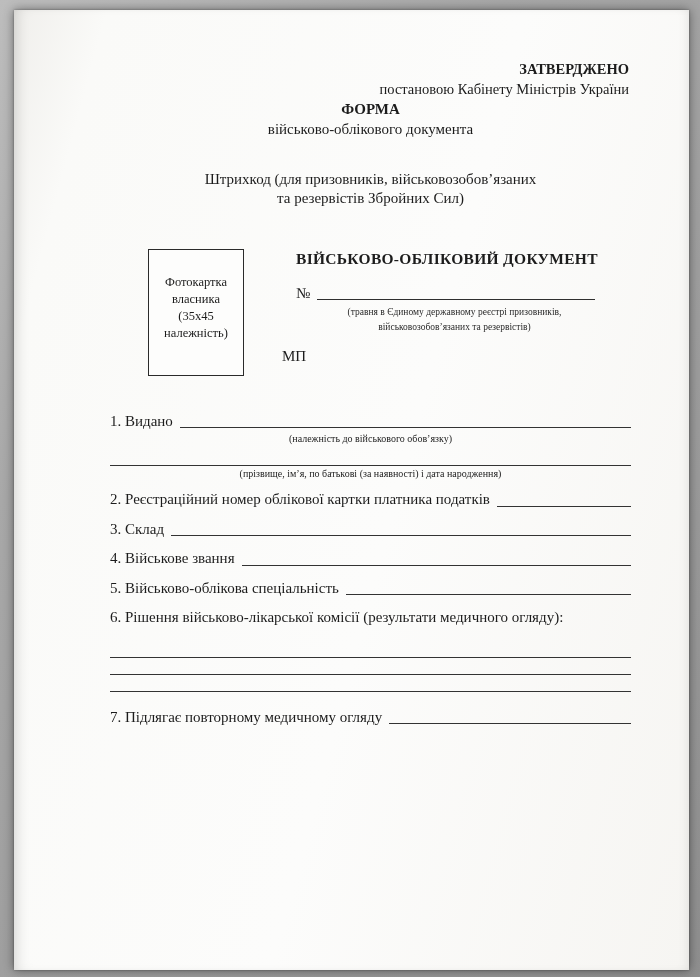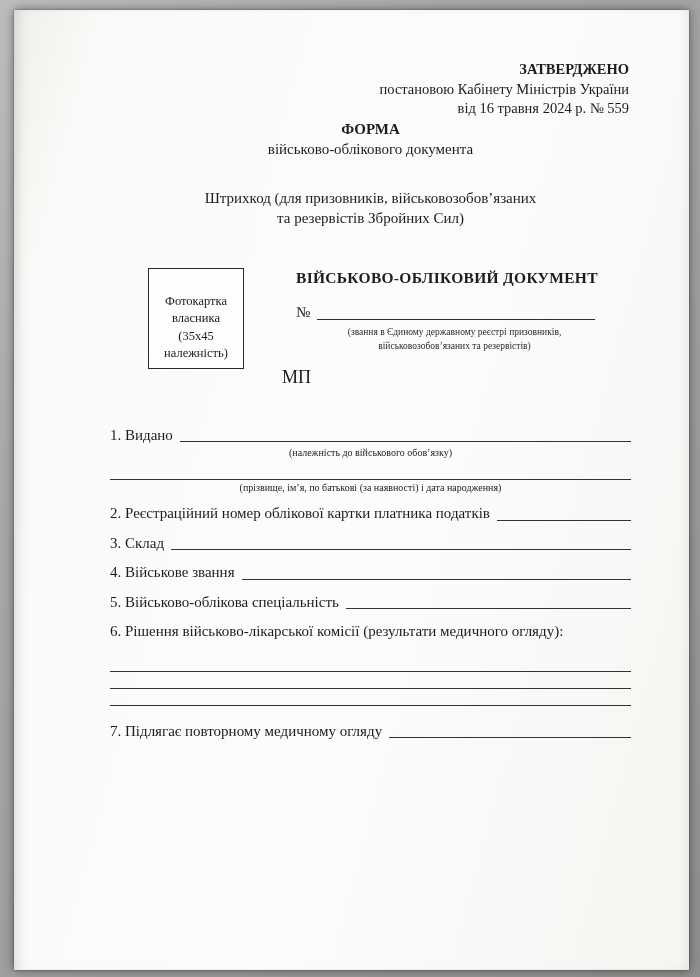--- a/index.html
+++ b/index.html
@@ -26,52 +26,51 @@
     position:absolute; inset:0;
     padding:50px 58px 30px 96px;
     font-size:15px; line-height:1.3;
   }
   .approval { width:325px; margin-left:auto; margin-right:2px; text-align:right; font-size:14.5px; line-height:1.35; }
   .bold { font-weight:bold; }
   .form-heading { text-align:center; font-size:15px; line-height:1.35; }
   .barcode-note { margin-top:30px; text-align:center; font-size:15px; line-height:1.3; }
   .photo-row { margin-top:40px; display:flex; align-items:flex-start; }
   .photo-box {
-    width:96px; height:101px; border:1px solid #2a2a2a;
+    width:96px; height:127px; border:1px solid #2a2a2a;
     margin-left:38px; padding-top:24px; text-align:center;
     font-size:12.5px; line-height:1.38; background:#fdfdfc;
   }
   .doc-head { flex:1; margin-left:52px; }
   .doc-title { font-weight:bold; font-size:15.5px; letter-spacing:0.3px; }
   .num-line { margin-top:15px; display:flex; }
   .num-label { white-space:nowrap; }
   .num-blank { flex:1; border-bottom:1px solid #2f2f2f; margin:0 36px 3px 7px; }
   .num-caption { font-size:9.5px; line-height:1.5; color:#2a2a2a; text-align:center; margin:2px 36px 0 18px; }
-  .stamp { margin-top:13px; margin-left:-14px; font-size:18px; }
+  .stamp { margin-top:13px; margin-left:-14px; font-size:15px; }
   .fields { margin-top:36px; }
   .field-line { display:flex; margin-top:10px;align-items:flex-end; }
   .field-label { white-space:nowrap; }
   .blank { flex:1; border-bottom:1px solid #333; margin:0 0 3px 7px; }
   .rule { height:20px; border-bottom:1px solid #333; }
   .rule.tight { height:17px; }
   .rule.first { margin-top:13px; }
   .small-caption { font-size:10px; color:#222; text-align:center; margin-top:2px; line-height:1.25; }
   .mt0 { margin-top:0; }
 </style>
 </head>
 <body>
 
 <div class="scan-bg"></div>
 <div class="paper">
   <div class="content">
 
     <div class="approval">
       <div class="bold">ЗАТВЕРДЖЕНО</div>
       <div>постановою Кабінету Міністрів України</div>
-      <div>від 16 травня 2024 р. № 559</div>
     </div>
 
     <div class="form-heading">
       <div class="bold">ФОРМА</div>
       <div>військово-облікового документа</div>
     </div>
 
     <div class="barcode-note">
       <div>Штрихкод (для призовників, військовозобов’язаних</div>
       <div>та резервістів Збройних Сил)</div>
@@ -84,21 +83,21 @@
         <div>(35х45</div>
         <div>належність)</div>
       </div>
       <div class="doc-head">
         <div class="doc-title">ВІЙСЬКОВО-ОБЛІКОВИЙ ДОКУМЕНТ</div>
         <div class="num-line">
           <span class="num-label">№</span>
           <span class="num-blank"></span>
         </div>
         <div class="num-caption">
-          <div>(звання в Єдиному державному реєстрі призовників,</div>
+          <div>(травня в Єдиному державному реєстрі призовників,</div>
           <div>військовозобов’язаних та резервістів)</div>
         </div>
         <div class="stamp">МП</div>
       </div>
     </div>
 
     <div class="fields">
 
       <div class="field-line mt0">
         <span class="field-label">1. Видано</span>

